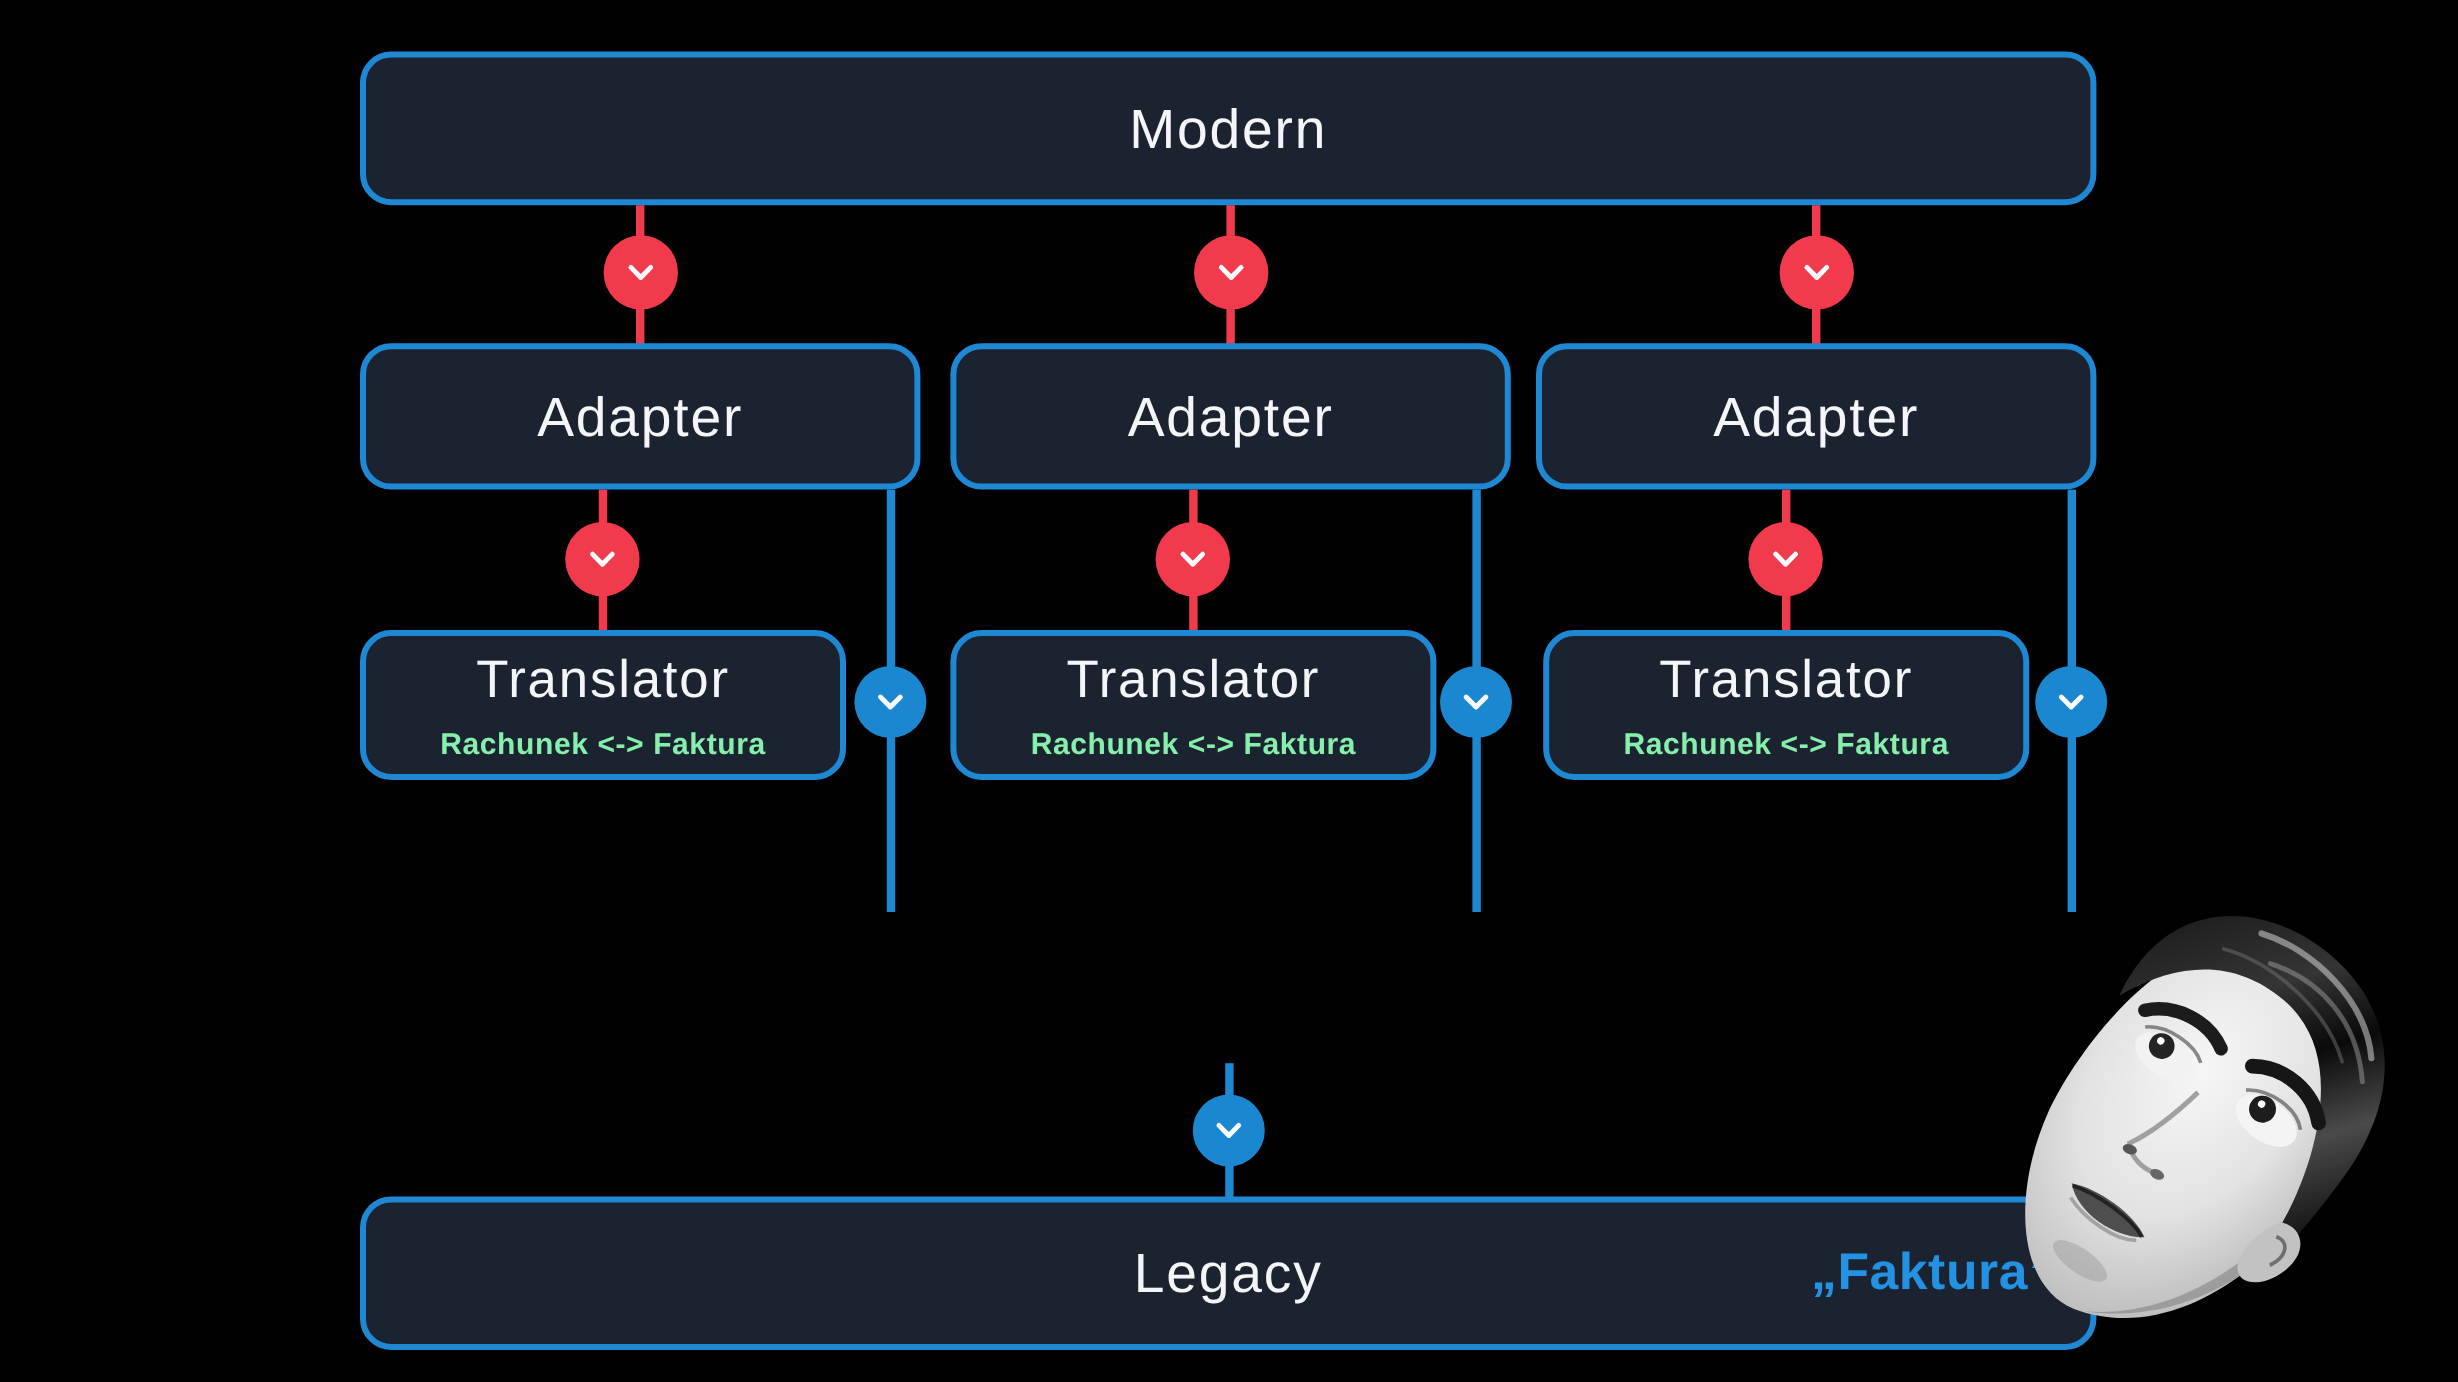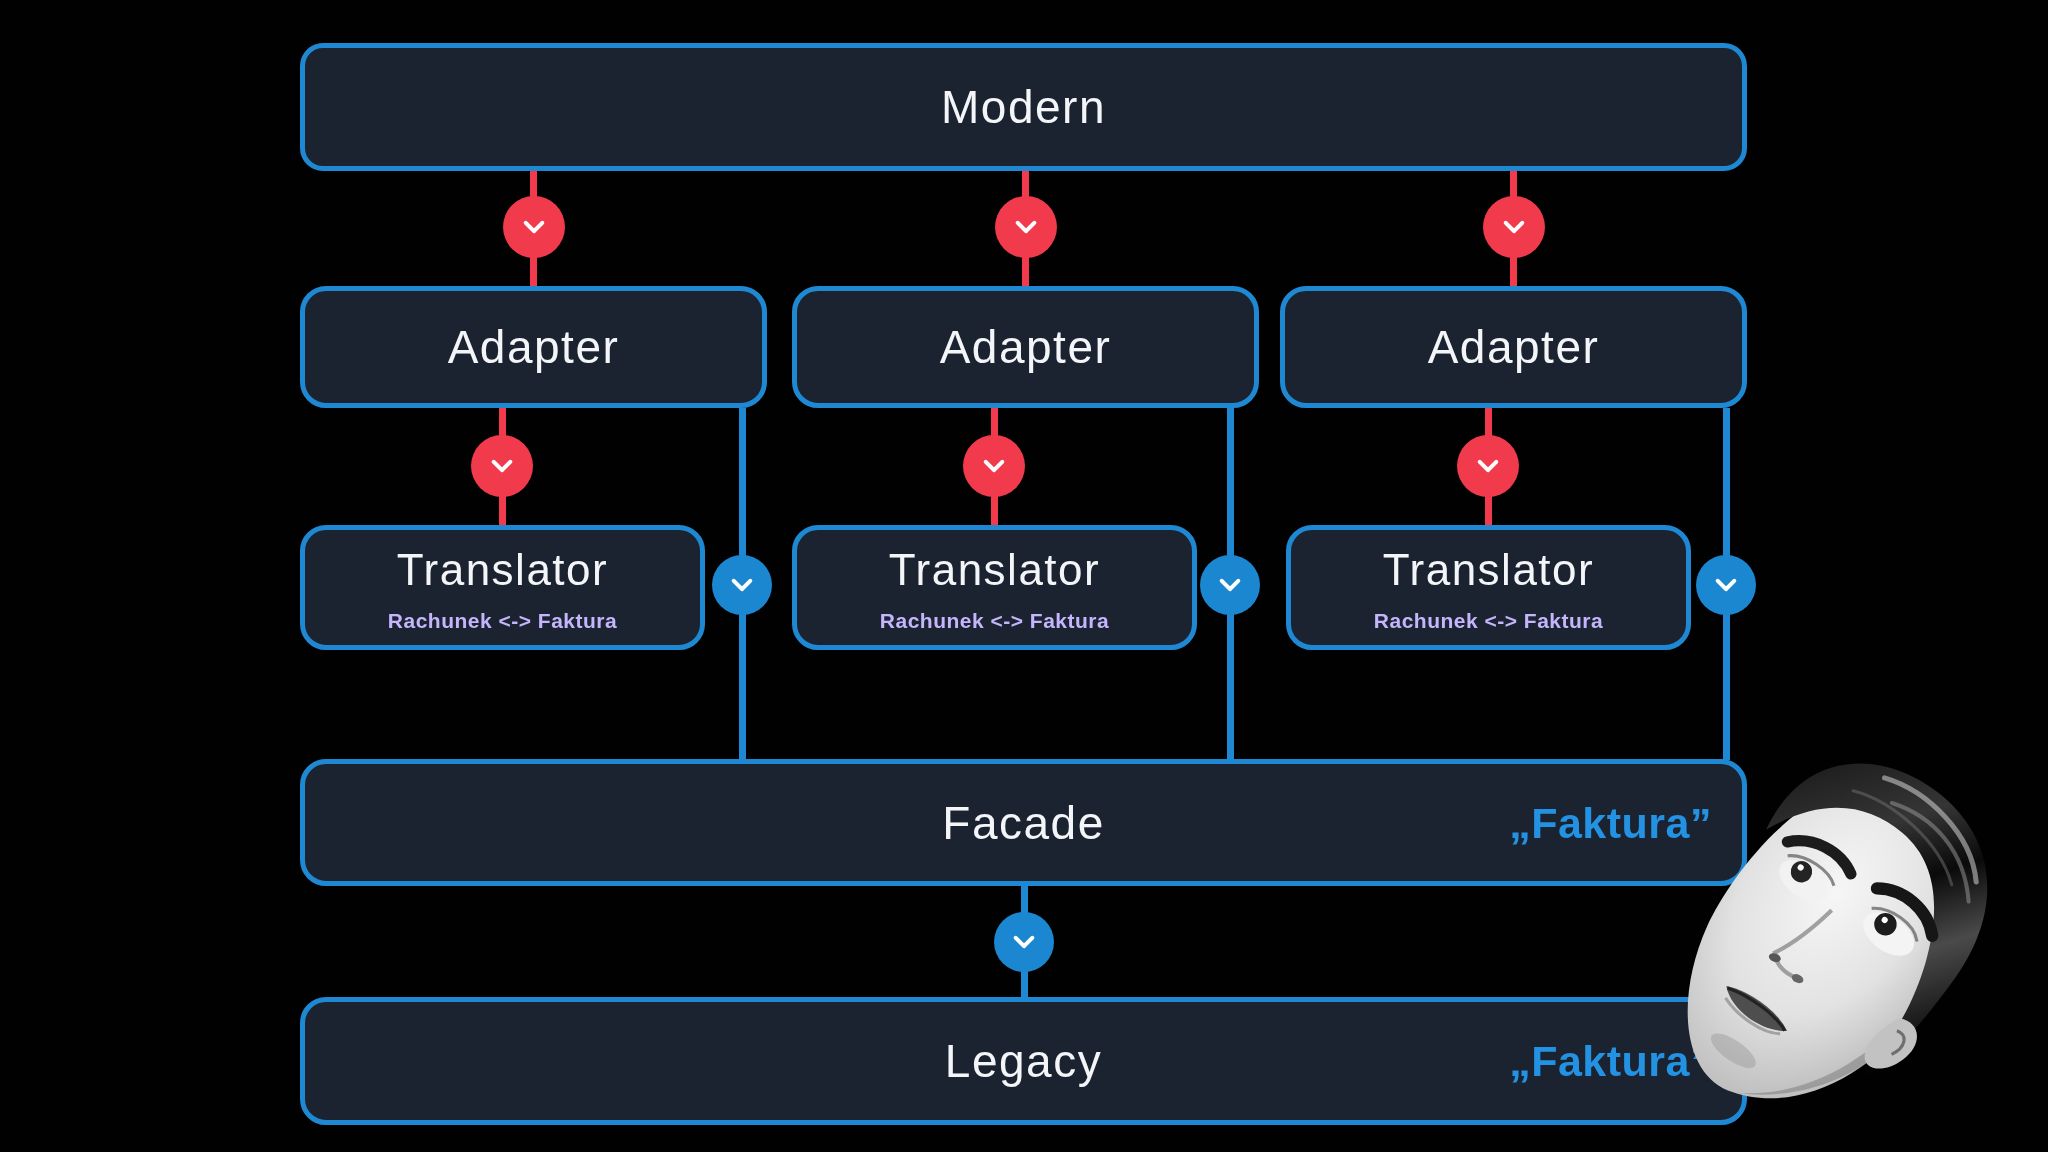--- a/index.html
+++ b/index.html
@@ -14,21 +14,21 @@
   }
   .node-label{
     color:#f3f5f8;font-size:46px;font-weight:400;letter-spacing:1.5px;white-space:nowrap;
   }
   .node-tag{
     position:absolute;right:30px;top:50%;transform:translateY(-50%);
     color:#2492e2;font-size:43px;font-weight:700;letter-spacing:.5px;white-space:nowrap;
   }
   .translator-inner{display:flex;flex-direction:column;align-items:center;gap:14px;margin-top:2px;}
   .sub-label{
-    color:#c4b5fd;font-size:21px;font-weight:700;letter-spacing:.5px;white-space:nowrap;
+    color:#86efac;font-size:25px;font-weight:700;letter-spacing:.5px;white-space:nowrap;
   }
   .vline{position:absolute;width:7px;z-index:1;}
   .vline.red{background:#f23a4d;}
   .vline.blue{background:#1e88d3;}
   .connector{
     position:absolute;border-radius:50%;z-index:3;
     display:flex;align-items:center;justify-content:center;
   }
   .connector.red{width:62px;height:62px;background:#f23a4d;}
   .connector.blue{width:60px;height:60px;background:#1b87d0;}
@@ -47,21 +47,21 @@
   <div class="vline red" style="left:499px;top:408px;height:118px;"></div>
   <div class="vline red" style="left:991px;top:408px;height:118px;"></div>
   <div class="vline red" style="left:1485px;top:408px;height:118px;"></div>
 
   <div class="vline blue" style="left:739px;top:408px;height:352px;"></div>
   <div class="vline blue" style="left:1227px;top:408px;height:352px;"></div>
   <div class="vline blue" style="left:1723px;top:408px;height:352px;"></div>
 
   <div class="vline blue" style="left:1021px;top:886px;height:112px;"></div>
 
-  <div class="node" style="left:300px;top:43px;width:1447px;height:128px;border-radius:23px;">
+  <div class="node" style="left:300px;top:43px;width:1447px;height:128px;">
     <span class="node-label">Modern</span>
   </div>
 
   <div class="node" style="left:300px;top:286px;width:467px;height:122px;">
     <span class="node-label">Adapter</span>
   </div>
   <div class="node" style="left:792px;top:286px;width:467px;height:122px;">
     <span class="node-label">Adapter</span>
   </div>
   <div class="node" style="left:1280px;top:286px;width:467px;height:122px;">
@@ -80,24 +80,20 @@
       <span class="sub-label">Rachunek &lt;-&gt; Faktura</span>
     </div>
   </div>
   <div class="node" style="left:1286px;top:525px;width:405px;height:125px;">
     <div class="translator-inner">
       <span class="node-label" style="font-size:44px;">Translator</span>
       <span class="sub-label">Rachunek &lt;-&gt; Faktura</span>
     </div>
   </div>
 
-  <div class="node" style="left:300px;top:759px;width:1447px;height:127px;">
-    <span class="node-label">Facade</span>
-    <span class="node-tag">„Faktura”</span>
-  </div>
 
   <div class="node" style="left:300px;top:997px;width:1447px;height:128px;justify-content:center;">
     <span class="node-label">Legacy</span>
     <span class="node-tag">„Faktura”</span>
   </div>
 
   <div class="connector red" style="left:503px;top:196px;">
     <svg class="chev" viewBox="0 0 24 24">
         <path d="M6.5 9.2 L12 14.8 L17.5 9.2" fill="none" stroke="#fff" stroke-width="2.7" stroke-linecap="round" stroke-linejoin="round"></path>
       </svg>

